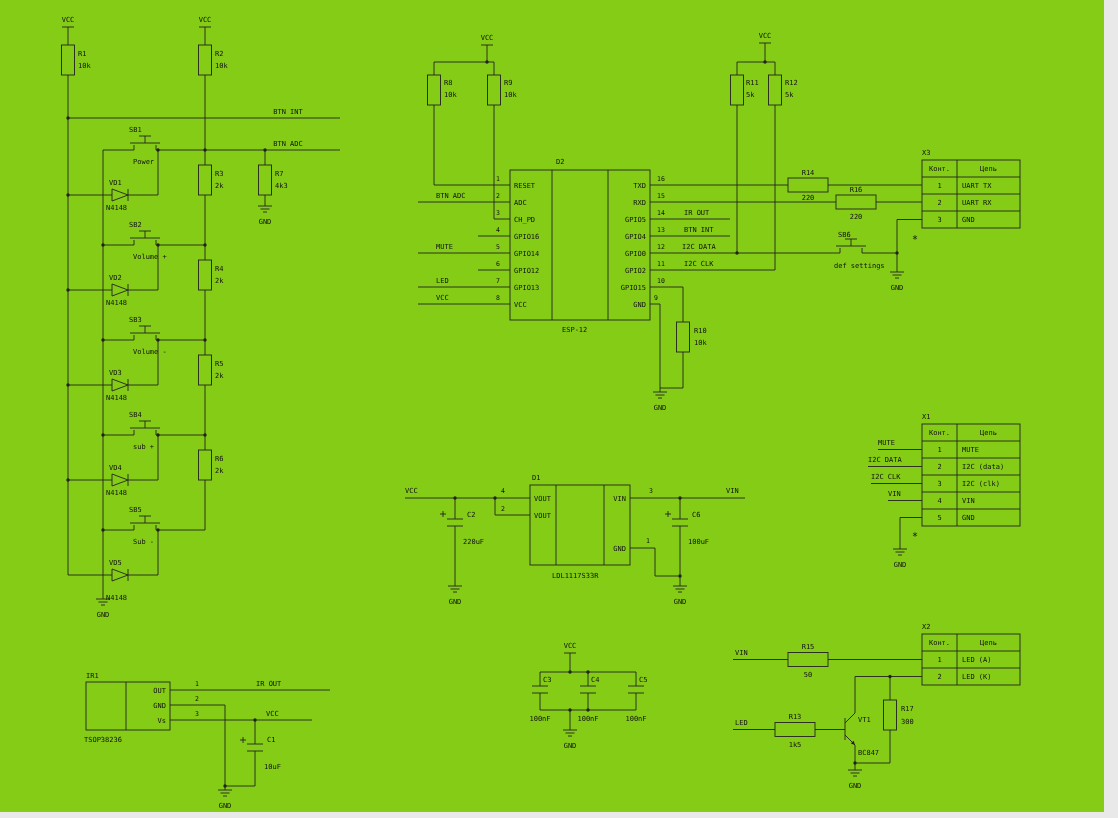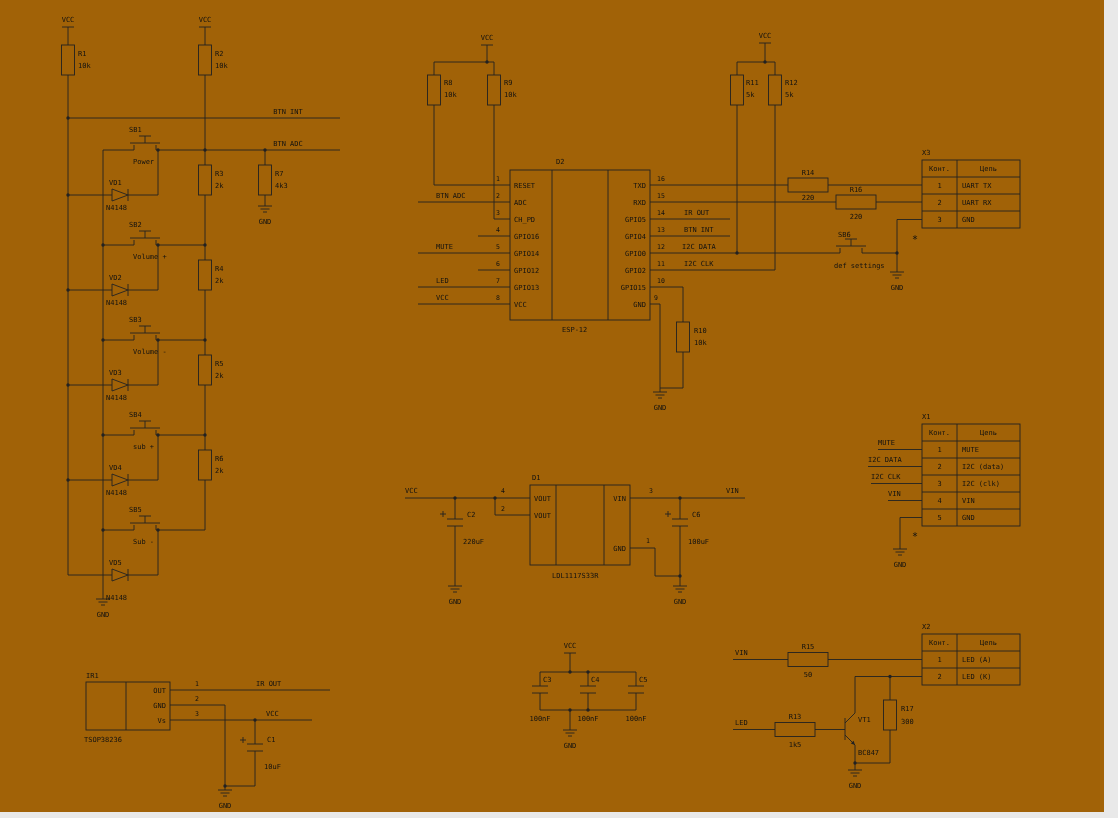--- a/index.html
+++ b/index.html
@@ -1,16 +1,16 @@
 <!DOCTYPE html>
 <html><head>
 <meta charset="utf-8">
 <style>
   html,body{margin:0;padding:0;background:#e9e9e9;}
-  .page{position:relative;width:1104px;height:812px;background:#a16207;overflow:hidden;}
+  .page{position:relative;width:1104px;height:812px;background:#84cc16;overflow:hidden;}
   svg{position:absolute;left:0;top:0;}
   svg line, svg rect, svg polygon, svg polyline, svg path{stroke:#222;stroke-width:0.9;fill:none;}
   svg circle{stroke:#222;stroke-width:0.9;fill:none;}
   svg .dot{fill:#222;stroke:none;}
   svg .fill{fill:#222;stroke:none;}
   svg text{font-family:"DejaVu Sans Mono","Liberation Mono",monospace;fill:#111;stroke:none;}
   .t7{font-size:7px;}
   .t65{font-size:6.5px;}
   .t9{font-size:10px;}
   .mid{text-anchor:middle;}

